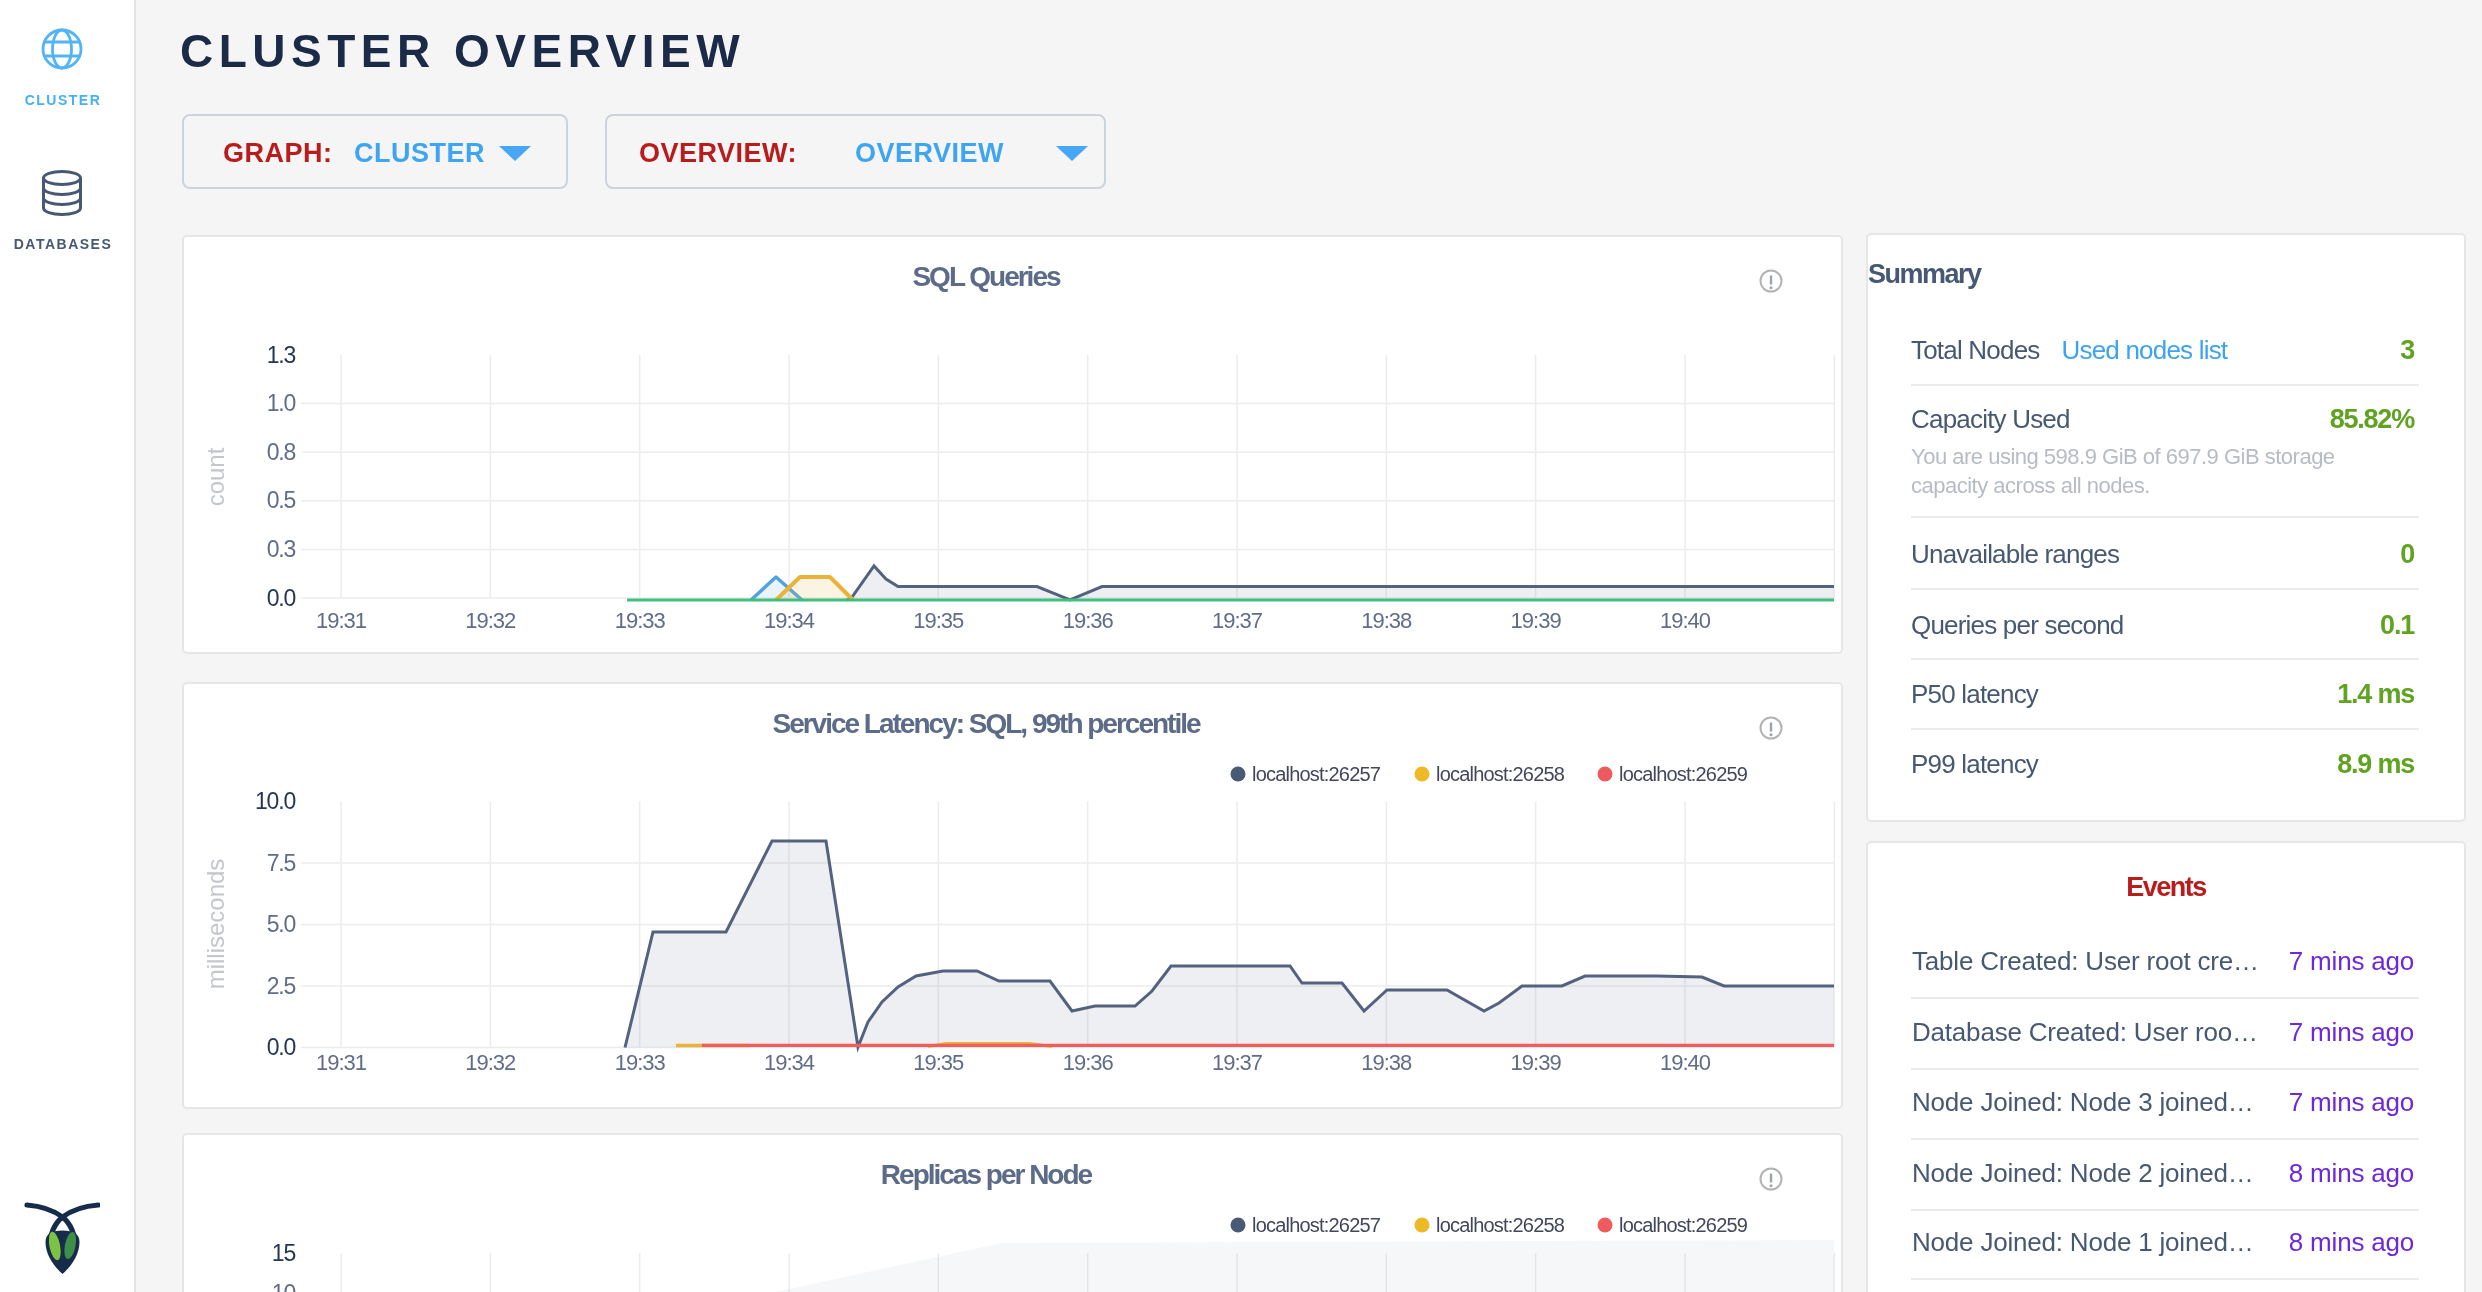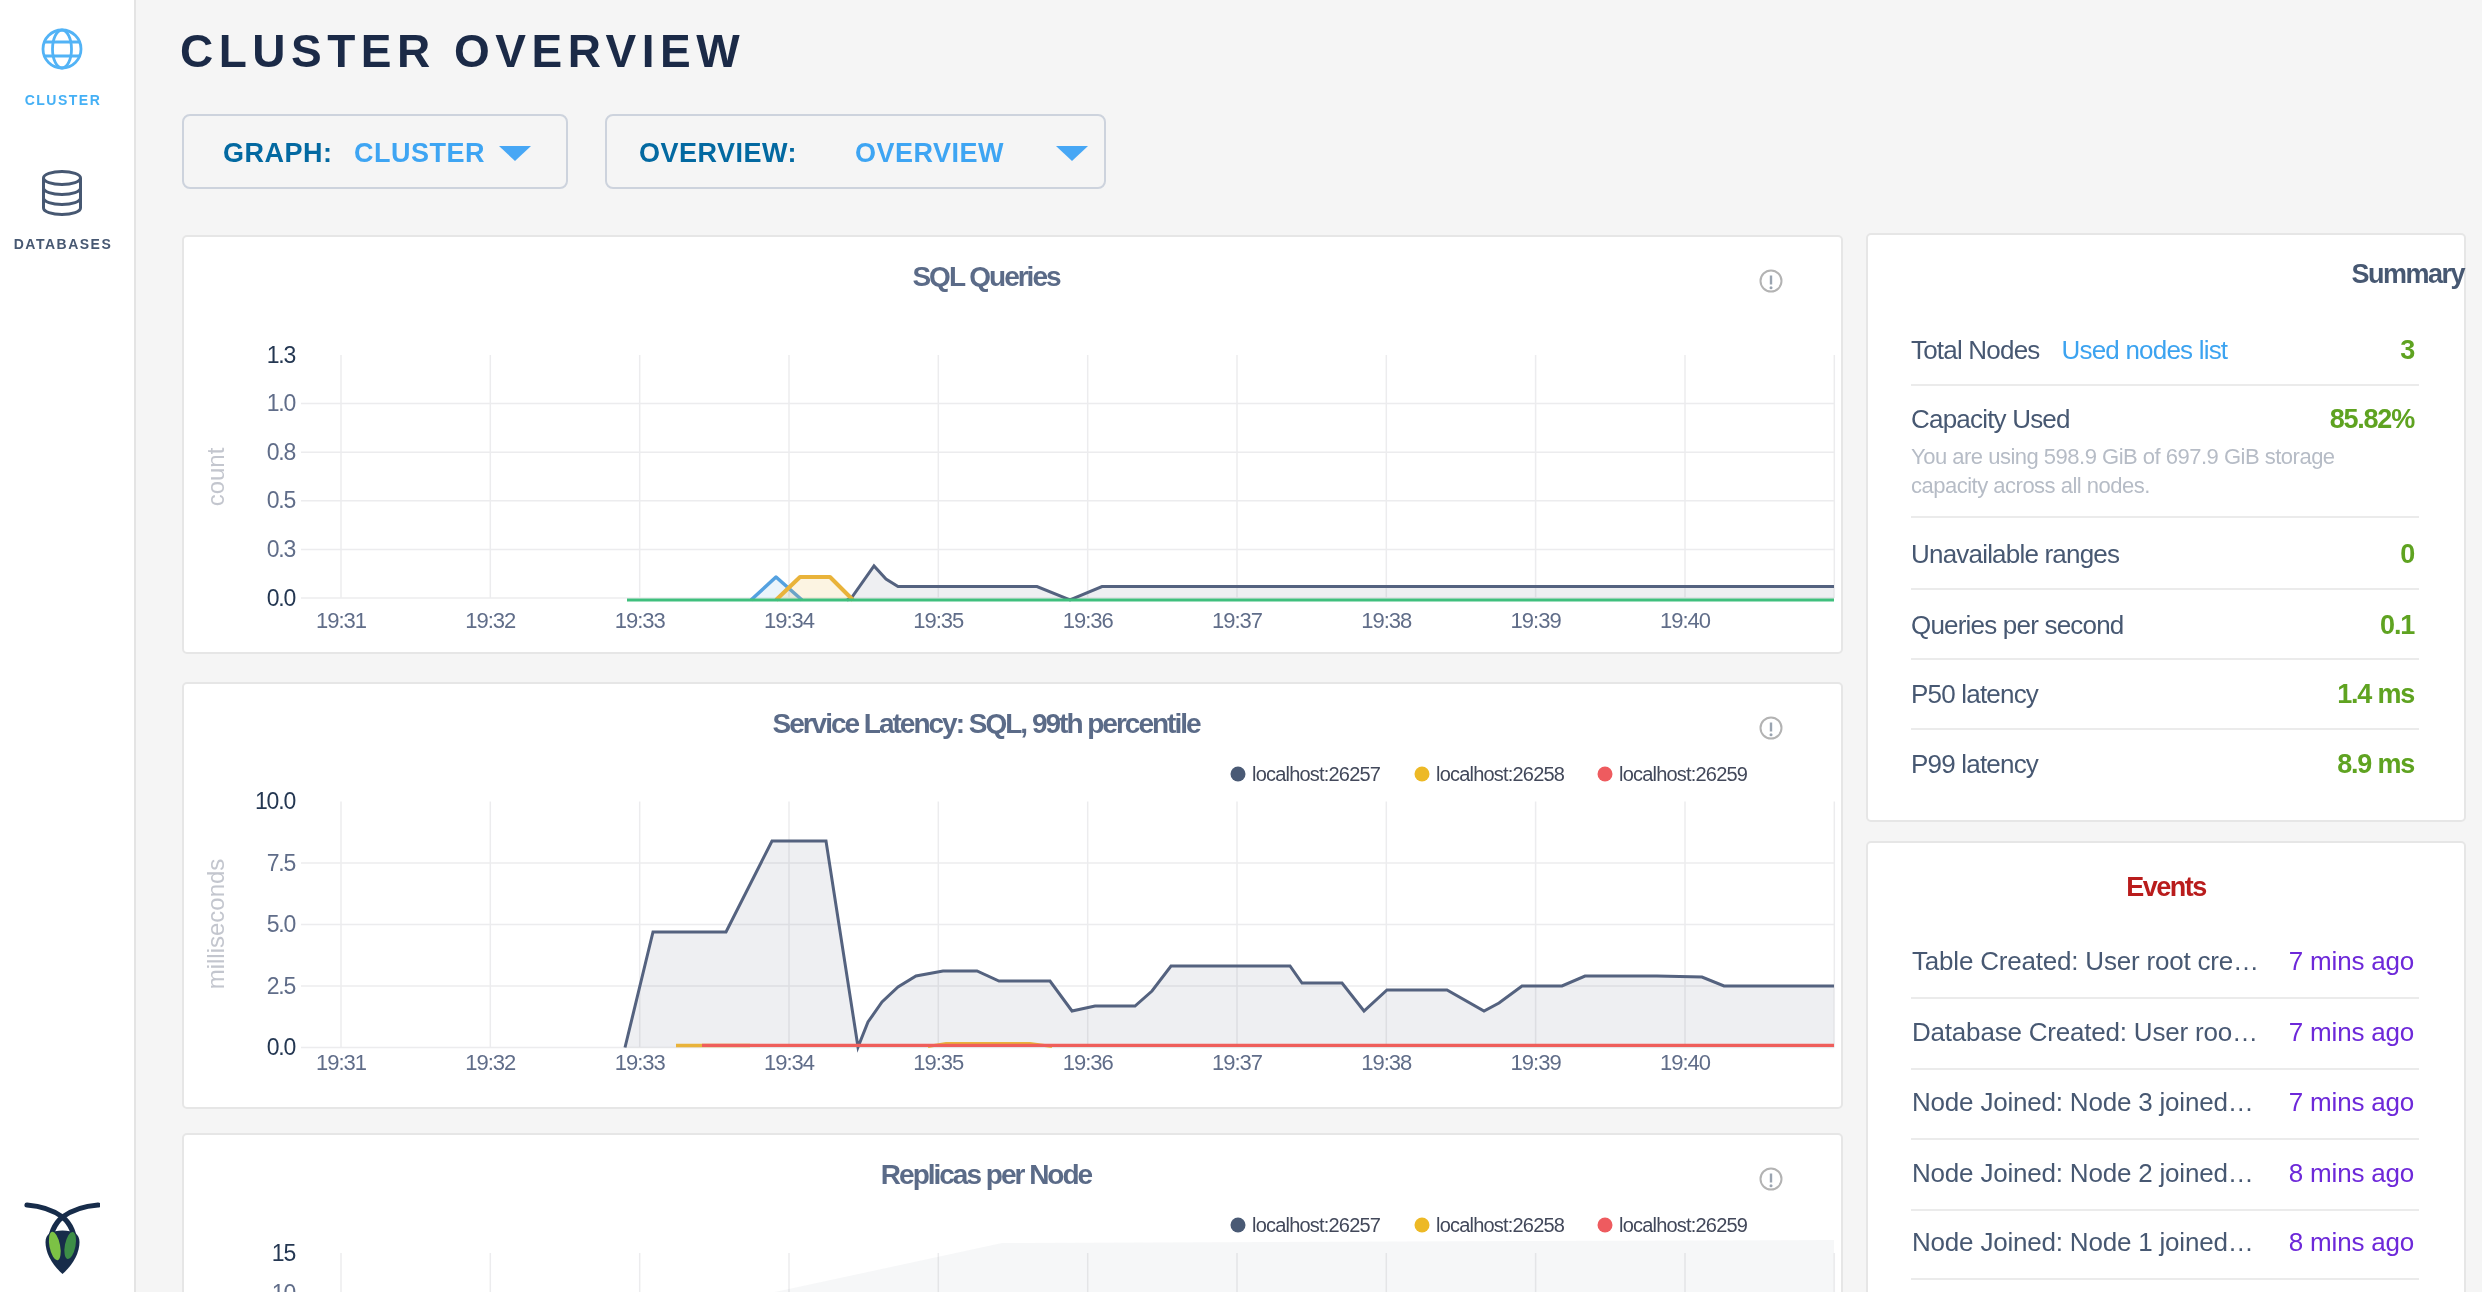--- a/index.html
+++ b/index.html
@@ -3,21 +3,21 @@
 *{margin:0;padding:0;box-sizing:border-box}
 html,body{width:2482px;height:1292px;overflow:hidden;background:#f5f5f5;
  font-family:"Liberation Sans",sans-serif;}
 .abs{position:absolute}
 #sidebar{position:absolute;left:0;top:0;width:136px;height:1292px;background:#fff;
  border-right:2px solid #e4e4e4}
 .navlab{position:absolute;width:126px;text-align:center;font-weight:bold;font-size:14px;letter-spacing:1.5px}
 #main{position:absolute;left:136px;top:0;width:2346px;height:1292px}
 h1{position:absolute;left:44px;top:24px;font-size:46px;letter-spacing:5.5px;color:#1b2a47;font-weight:bold}
 .dd{position:absolute;top:114px;height:75px;border:2px solid #cdd3dd;border-radius:8px}
-.ddlab{position:absolute;top:2px;height:71px;line-height:71px;font-weight:bold;font-size:27px;letter-spacing:0.5px;color:#0369a1}
+.ddlab{position:absolute;top:2px;height:71px;line-height:71px;font-weight:bold;font-size:27px;letter-spacing:0.5px;color:#b91c1c}
 .ddval{color:#3ea5f3}
 .tri{position:absolute;width:0;height:0;border-left:16.5px solid transparent;border-right:16.5px solid transparent;border-top:15px solid #47a7f5;top:30px}
 .card{position:absolute;background:#fff;border:2px solid #e6e6e6;border-radius:5px}
 .chartsvg{position:absolute;left:0}
 .srow{position:absolute;left:43px;right:50px;font-size:26px;letter-spacing:-0.8px;color:#475872}
 .sval{position:absolute;right:0;top:0;font-weight:bold;font-size:27px;letter-spacing:-1.2px;color:#5fa321}
 .sep{position:absolute;left:43px;right:45px;height:0;border-top:2px solid #ebebeb}
 .erow{position:absolute;left:44px;right:50px;font-size:26px;letter-spacing:-0.2px;color:#475872}
 .etime{position:absolute;right:0;top:0;color:#6d28d9}
 </style></head><body>
@@ -186,21 +186,21 @@
 <line x1="117" y1="239.5" x2="1650" y2="239.5" stroke="#ececee" stroke-width="1.5"></line>
 <text x="111" y="125.5" text-anchor="end" font-size="23" letter-spacing="-1.2" fill="#243752">15</text>
 <text x="111" y="166.0" text-anchor="end" font-size="23" letter-spacing="-1.2" fill="#606d89">10</text>
 <text x="111" y="206.5" text-anchor="end" font-size="23" letter-spacing="-1.2" fill="#606d89">5</text>
 <text x="111" y="247.0" text-anchor="end" font-size="23" letter-spacing="-1.2" fill="#243752">0</text>
 <polygon points="508,175 818,108 1650,105 1650,175 508,175" fill="#54627f" fill-opacity="0.05"></polygon>
 
 </svg>
     </div>
     <div class="card" style="left:1730px;top:233px;width:600px;height:589px">
-<div class="abs" style="left:0;width:100%;top:24px;text-align:right;font-weight:bold;font-size:27px;letter-spacing:-1.5px;color:#475872">Summary</div>
+<div class="abs" style="left:0;width:100%;top:24px;text-align:left;font-weight:bold;font-size:27px;letter-spacing:-1.5px;color:#475872">Summary</div>
 <div class="srow" style="top:100px">Total Nodes<span style="color:#3ca3f0;margin-left:22px">Used nodes list</span><span class="sval">3</span></div>
 <div class="sep" style="top:149px"></div>
 <div class="srow" style="top:169px">Capacity Used<span class="sval">85.82%</span></div>
 <div class="srow" style="top:207px;font-size:22px;letter-spacing:-0.5px;line-height:29px;color:#b6bcc6">You are using 598.9 GiB of 697.9 GiB storage<br>capacity across all nodes.</div>
 <div class="sep" style="top:281px"></div>
 <div class="srow" style="top:304px">Unavailable ranges<span class="sval">0</span></div>
 <div class="sep" style="top:353px"></div>
 <div class="srow" style="top:375px">Queries per second<span class="sval">0.1</span></div>
 <div class="sep" style="top:423px"></div>
 <div class="srow" style="top:444px">P50 latency<span class="sval">1.4 ms</span></div>

